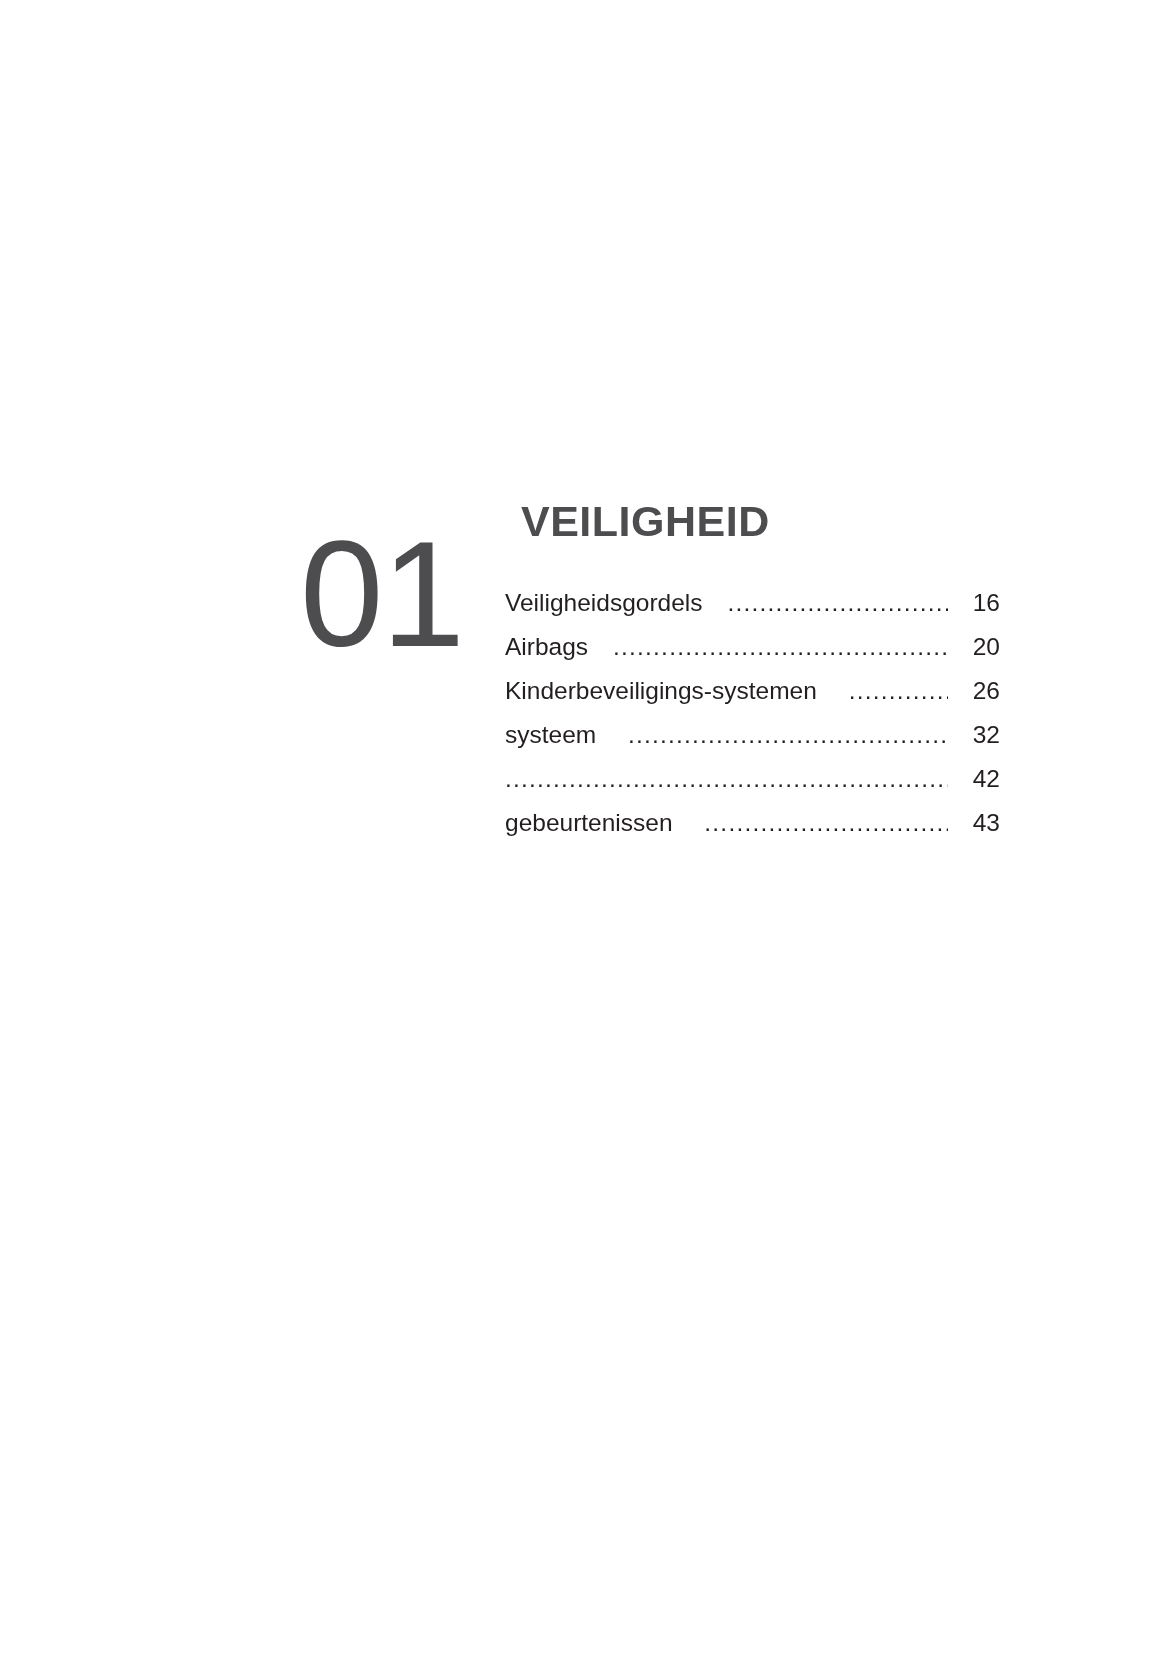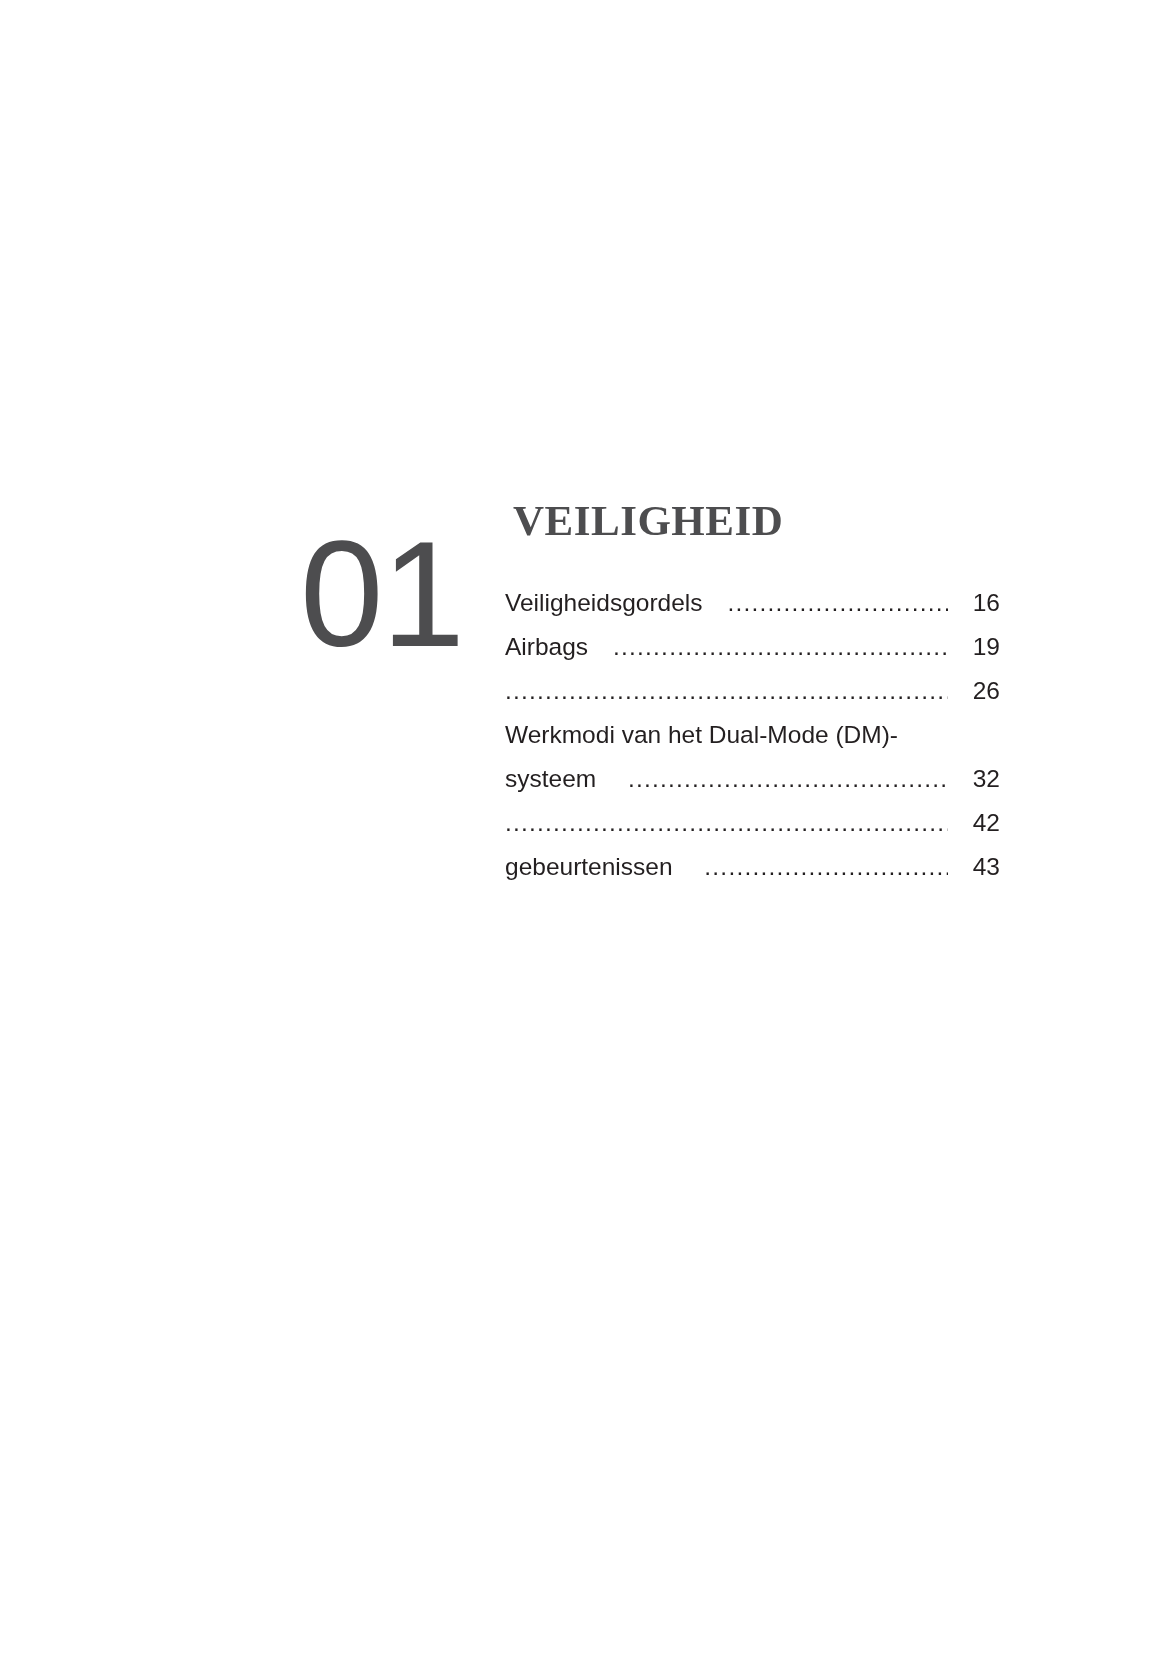--- a/index.html
+++ b/index.html
@@ -49,22 +49,22 @@
     width: 495px;
     padding-top: 0px;
   }
 
   .chapter-title {
     font-size: 43px;
     line-height: 52px;
     font-weight: 700;
     color: #4d4d4f;
     letter-spacing: 0.5px;
-    margin: 0 0 34px 8px;
-    font-family: Liberation Serif, serif;
+    margin: 0 0 34px 16px;
+    font-family: Liberation Sans, sans-serif;
   }
 
   .toc {
     list-style: none;
     margin: 0;
     padding: 0;
   }
 
   .toc-entry {
     display: block;
@@ -128,33 +128,33 @@
             <span class="toc-label">Veiligheidsgordels</span>
             <span class="toc-dots">......................................................................................................</span>
             <span class="toc-page">16</span>
           </span>
         </li>
 
         <li class="toc-entry">
           <span class="toc-line">
             <span class="toc-label">Airbags</span>
             <span class="toc-dots">......................................................................................................</span>
-            <span class="toc-page">19</span>
+            <span class="toc-page">20</span>
           </span>
         </li>
 
         <li class="toc-entry">
           <span class="toc-line">
+            <span class="toc-label">Kinderbeveiligings-systemen </span>
             <span class="toc-dots">......................................................................................................</span>
             <span class="toc-page">26</span>
           </span>
         </li>
 
         <li class="toc-entry">
-          <span class="toc-firstline">Werkmodi van het Dual-Mode (DM)-</span>
           <span class="toc-line">
             <span class="toc-label">systeem </span>
             <span class="toc-dots">......................................................................................................</span>
             <span class="toc-page">32</span>
           </span>
         </li>
 
         <li class="toc-entry">
           <span class="toc-line">
             <span class="toc-dots">......................................................................................................</span>

